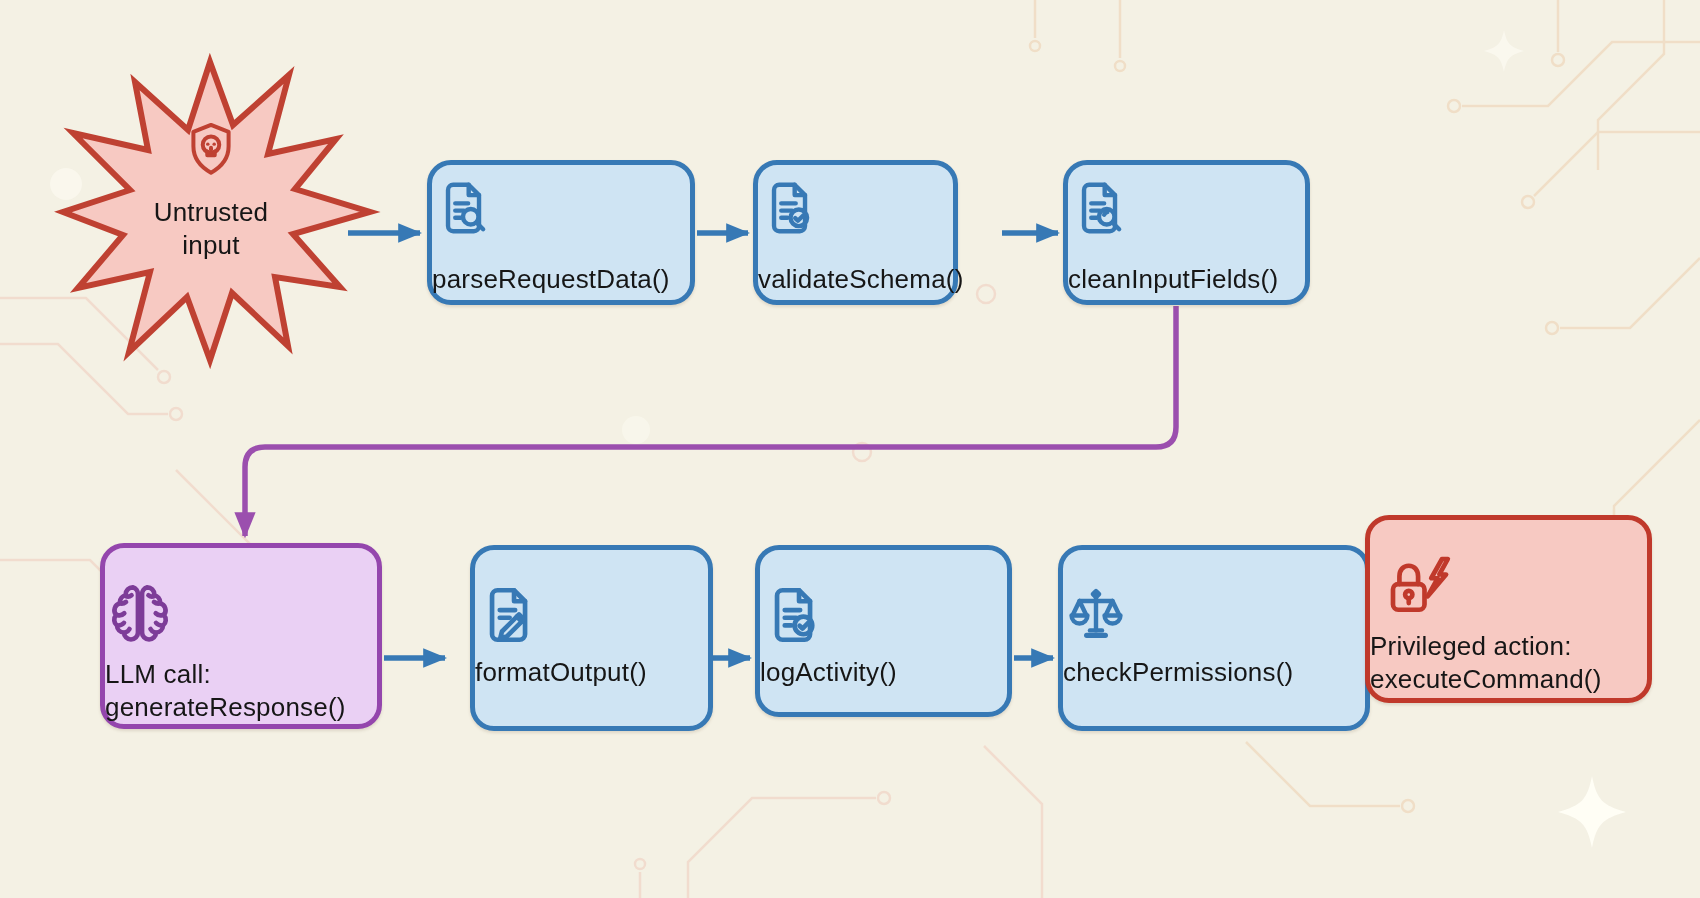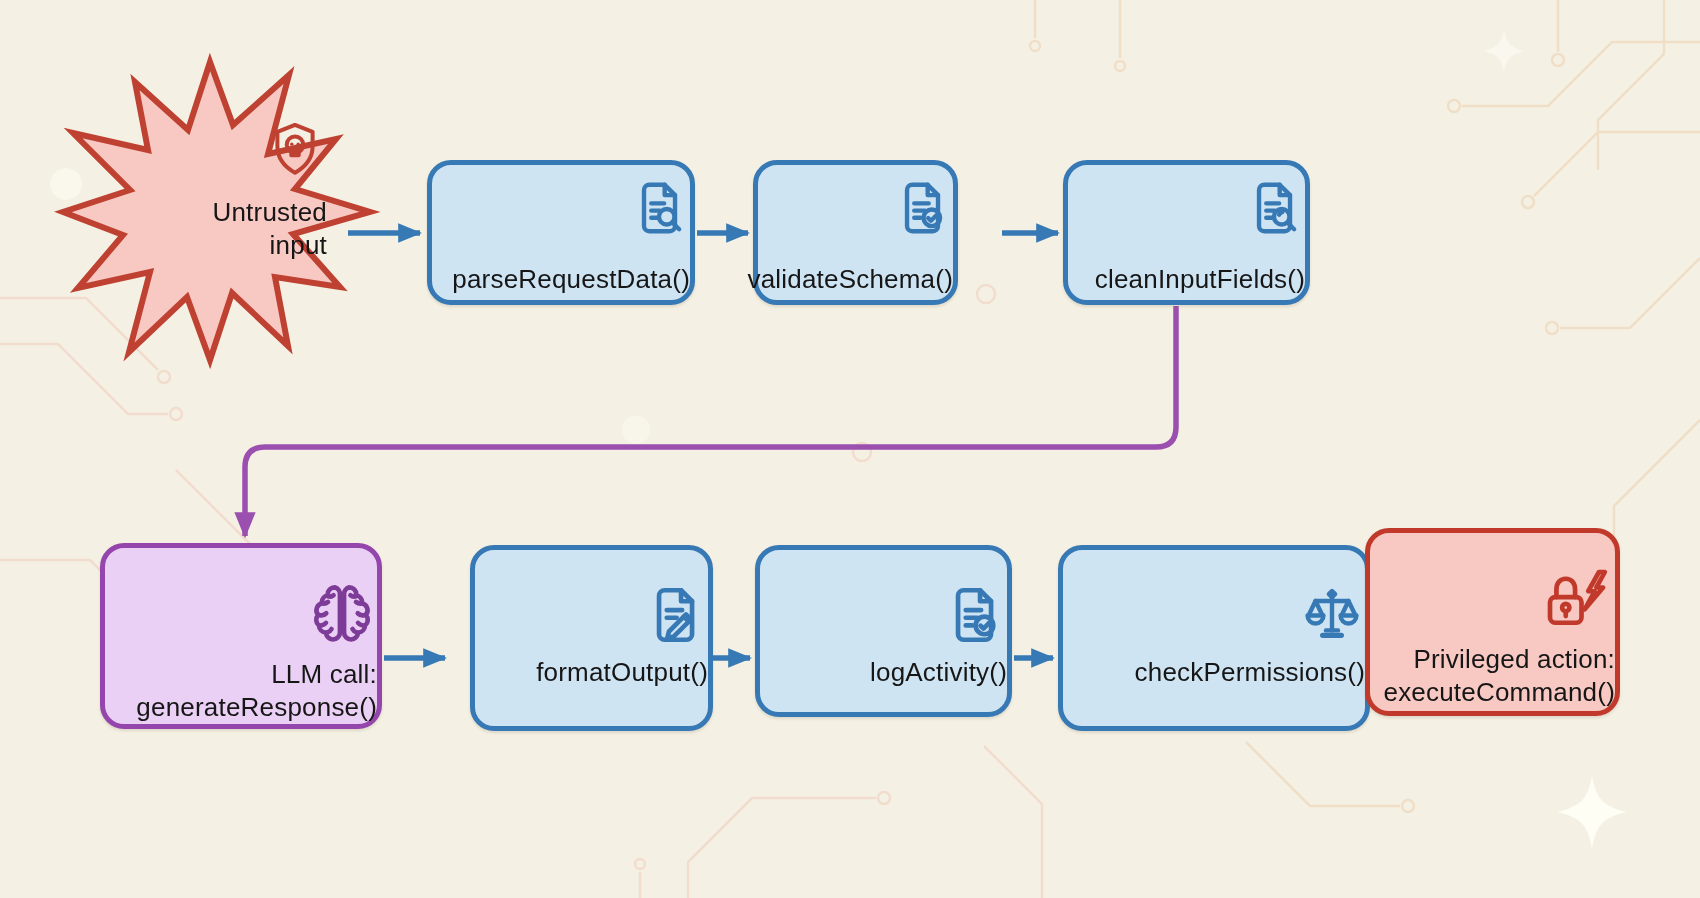--- a/index.html
+++ b/index.html
@@ -7,31 +7,31 @@
     --threat-fill:#f7c9c2;  --threat-border:#bf4132;  --threat-icon:#bf4132;
     --llm-fill:#ead0f4;     --llm-border:#9446ad;     --llm-icon:#7d3c98;
     --privileged-fill:#f7c9c2; --privileged-border:#c0392b; --privileged-icon:#c0392b;
     --arrow-blue:#3779b5; --arrow-purple:#9b4fae;
     --label-color:#161616; --bg-color:#f4f1e4; --trace-color:#eed5b8;
   }
   *{margin:0;padding:0;box-sizing:border-box}
   body{font-family:"Liberation Sans","DejaVu Sans",sans-serif;background:#e8e4d8}
   .stage{position:relative;width:1700px;height:898px;background:var(--bg-color);overflow:hidden}
   .layer{position:absolute;left:0;top:0;width:1700px;height:898px}
-  .node{position:absolute;display:flex;flex-direction:column;align-items:flex-end;border-style:solid;border-width:5px;border-radius:24px;box-shadow:0 2px 3px rgba(120,100,70,.18)}
+  .node{position:absolute;display:flex;flex-direction:column;align-items:flex-start;border-style:solid;border-width:5px;border-radius:24px;box-shadow:0 2px 3px rgba(120,100,70,.18)}
   .node .icon{flex:0 0 auto;display:flex;align-items:center;justify-content:center}
   .label{color:var(--label-color);font-size:26px;line-height:33px;text-align:center;letter-spacing:.2px}
   .row1{padding-top:12px}
   .row1 .gap{height:24px}
   .row2{padding-top:32px}
   .row2 .gap{height:8px}
   .process{background:var(--process-fill);border-color:var(--process-border)}
   .llm{background:var(--llm-fill);border-color:var(--llm-border)}
   .privileged{background:var(--privileged-fill);border-color:var(--privileged-border)}
-  .burst-content{position:absolute;left:95px;top:118px;width:232px;display:flex;flex-direction:column;align-items:flex-end}
+  .burst-content{position:absolute;left:95px;top:118px;width:232px;display:flex;flex-direction:column;align-items:center}
   .burst-content .gap{height:14px}
   svg.iconsvg{display:block}
 </style>
 </head>
 <body>
 
 <div class="stage">
 
   <svg class="layer" width="1700" height="898" viewBox="0 0 1700 898" fill="none">
     <g stroke="#eed5b8" stroke-width="2.5" opacity="0.65">
@@ -212,21 +212,21 @@
         <path d="M18 6.9 L15.5 12.1 M18 6.9 L20.5 12.1"></path>
         <path d="M15.1 12.2 a2.9 2.9 0 0 0 5.8 0 Z"></path>
         <path d="M9.8 17.6 H14.2"></path>
         <path d="M8.6 19.4 H15.4" stroke-width="1.9"></path>
       </svg>
     </span>
     <span class="gap"></span>
     <span class="label">checkPermissions()</span>
   </div>
 
-  <div class="node privileged row2" style="left:1365px;top:528px;width:255px;height:188px">
+  <div class="node privileged row2" style="left:1365px;top:515px;width:287px;height:188px">
     <span class="icon">
       <svg class="iconsvg" width="88" height="70" viewBox="0 0 30 24" fill="none" stroke="#c0392b" stroke-width="1.6" stroke-linecap="round" stroke-linejoin="round">
         <path d="M10 11 V8.3 C10 6.2 11.3 4.7 13.2 4.7 C15.1 4.7 16.4 6.2 16.4 8.3 V11"></path>
         <rect x="7.8" y="11" width="10.8" height="8.8" rx="1.8"></rect>
         <circle cx="13.2" cy="14.6" r="1.25"></circle>
         <path d="M13.2 15.9 V17.5"></path>
         <path d="M24.6 2.4 L20.9 9 H23.1 L19.7 15.2 L26 7.7 H23.7 L26.6 2.4 Z"></path>
       </svg>
     </span>
     <span class="gap"></span>

